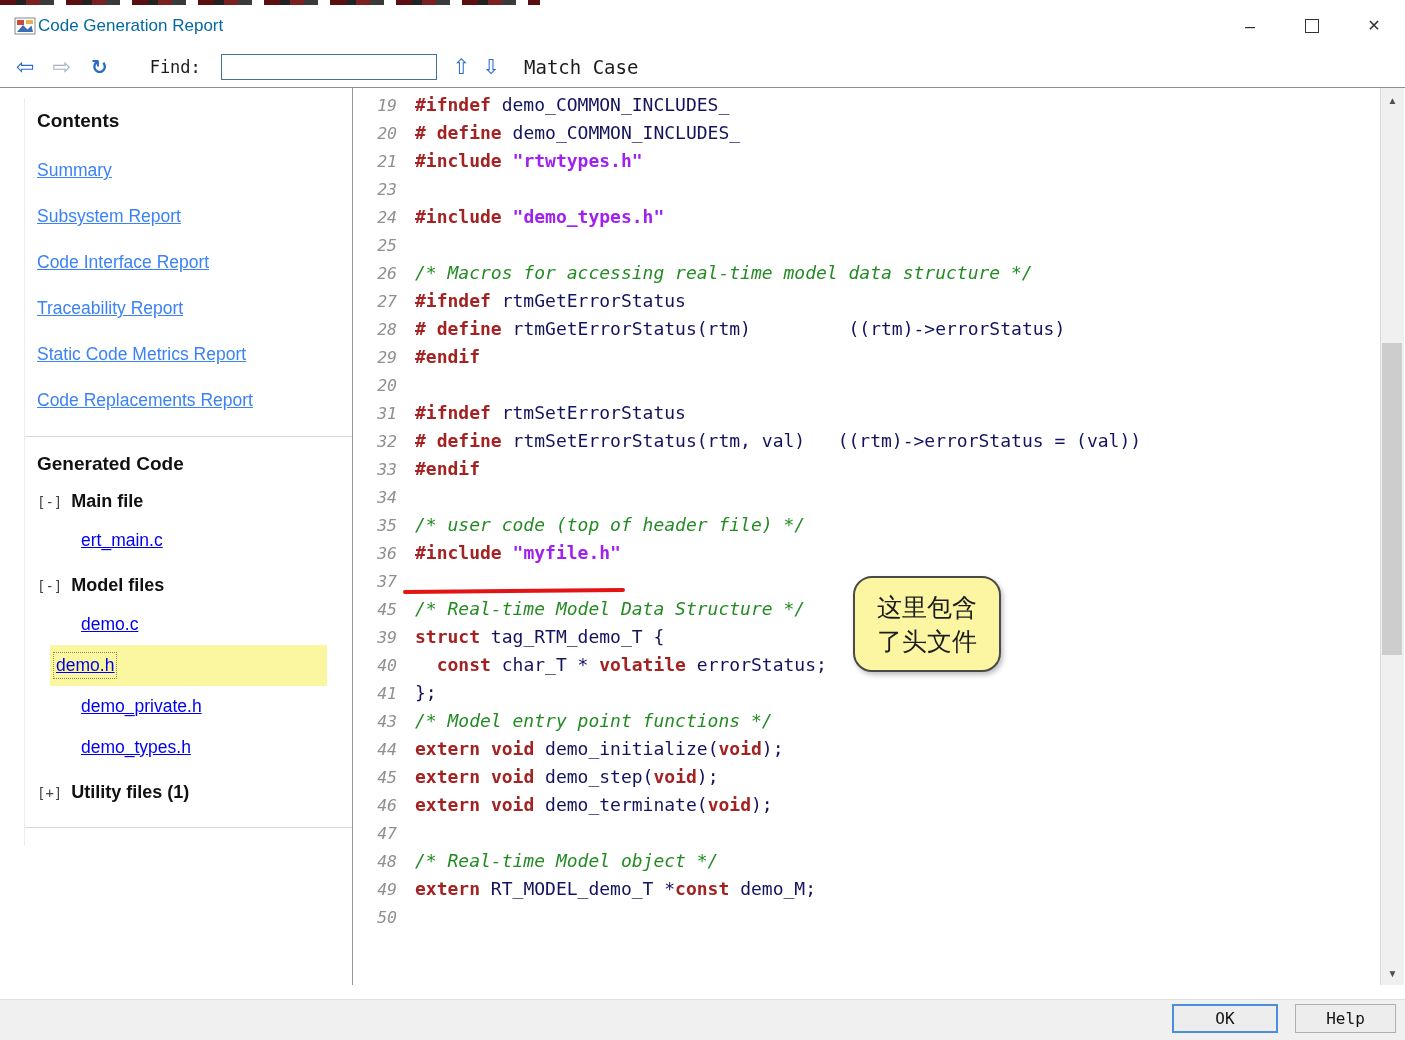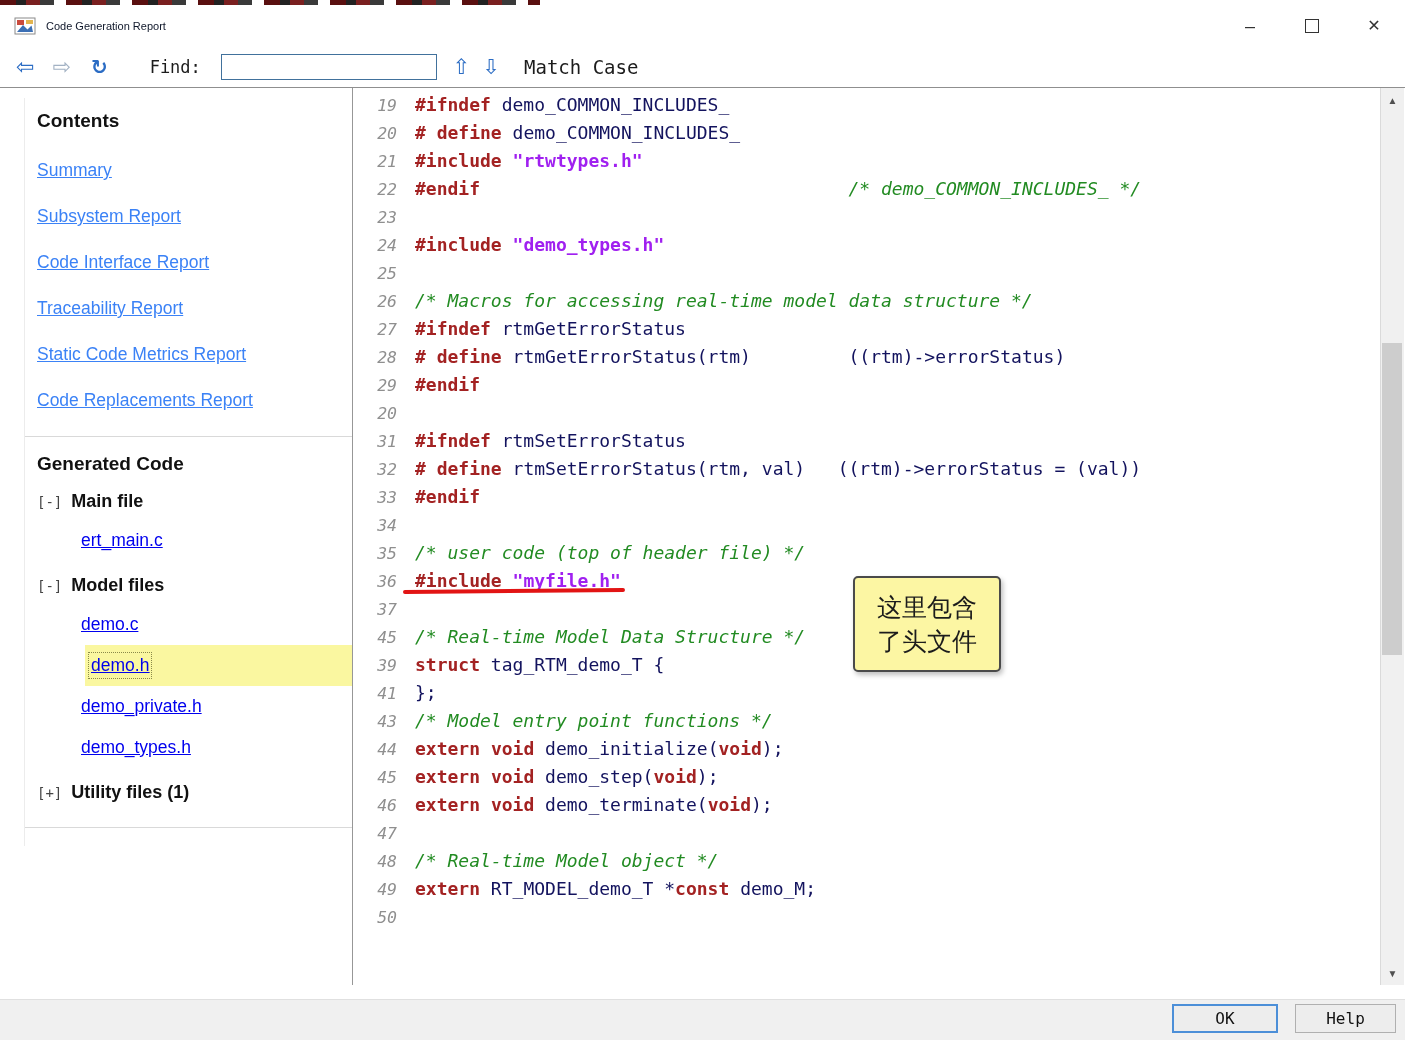--- a/index.html
+++ b/index.html
@@ -6,21 +6,21 @@
   body{width:1405px;height:1040px;position:relative;overflow:hidden;
        font-family:"Liberation Sans","DejaVu Sans",sans-serif;color:#1a1a1a;}
 
   
   .artifact{position:absolute;top:0;left:0;width:540px;height:5px;
     background:repeating-linear-gradient(90deg,#5a1010 0 16px,#222 16px 26px,#7a2020 26px 40px,#3a3a3a 40px 54px,transparent 54px 66px);}
 
   
   .titlebar{position:absolute;top:5px;left:0;right:0;height:41px;display:flex;align-items:center;padding-left:14px;background:#fff;}
   .app-icon{width:22px;height:20px;display:inline-block;}
-  .title-text{margin-left:10px;font-size:11px;color:#0f172a;}
+  .title-text{margin-left:2px;font-size:17px;color:#0369a1;}
   .win-controls{margin-left:auto;display:flex;height:100%;}
   .win-btn{width:62px;height:100%;display:flex;align-items:center;justify-content:center;cursor:pointer;}
   .glyph-min{font-size:18px;color:#333;line-height:10px;}
   .glyph-max{width:12px;height:12px;border:1.4px solid #333;display:inline-block;}
   .glyph-close{font-size:16px;color:#333;}
 
   
   .toolbar{position:absolute;top:46px;left:0;right:0;height:41px;border-bottom:1px solid #8f8f8f;
            display:flex;align-items:center;background:#fff;}
   .nav{font-size:22px;line-height:22px;cursor:pointer;}
@@ -41,41 +41,41 @@
   .sidebar{position:absolute;left:24px;top:10px;width:328px;height:748px;
            border-left:1px solid #ececec;border-right:1px solid #ececec;background:#fff;}
   .contents-heading{font-size:19px;font-weight:bold;color:#111;margin:12px 0 28px 12px;}
   .side-link{display:block;margin:0 0 25px 12px;font-size:17.5px;color:#3b82f6;text-decoration:underline;cursor:pointer;}
   .divider{border-top:1px solid #d9d9d9;margin:8px 0 16px 0;}
   .gen-heading{font-size:19px;font-weight:bold;color:#111;margin:6px 0 16px 12px;}
   .tree-group-header{display:flex;align-items:center;margin:14px 0 8px 12px;}
   .tree-toggle{font-family:"DejaVu Sans Mono",monospace;font-size:14px;color:#444;cursor:pointer;}
   .tree-group-label{font-size:18px;font-weight:bold;color:#111;margin-left:9px;}
   .tree-item{height:41px;display:flex;align-items:center;margin-left:56px;}
-  .tree-item.selected{margin-left:60px;padding-left:6px;width:271px;background:#faf7a0;text-decoration:underline;}
+  .tree-item.selected{margin-left:25px;padding-left:6px;width:271px;background:#faf7a0;text-decoration:underline;}
   .tree-link{font-size:17.5px;color:#0000EE;text-decoration:underline;cursor:pointer;}
   .tree-item.selected .tree-link{outline:1px dotted #8a8a4a;outline-offset:2px;}
 
   
   .code-panel{position:absolute;left:352px;top:0;width:1051px;height:897px;
               border-left:1px solid #979797;background:#fff;}
   .code-lines{position:absolute;top:0;left:0;right:24px;bottom:0;padding:3px 0 0 8px;overflow:hidden;}
   .code-row{height:28px;white-space:pre;font-family:"DejaVu Sans Mono","Liberation Mono",monospace;font-size:18px;line-height:28px;}
   .gutter{display:inline-block;width:36px;text-align:right;margin-right:18px;
           color:#8f8f8f;font-style:italic;font-size:16.5px;}
   .seg-k{color:#a32222;font-weight:bold;}
   .seg-p{color:#13135e;}
   .seg-s{color:#a020f0;font-weight:bold;}
   .seg-c{color:#228b22;font-style:italic;}
 
   .red-underline{position:absolute;left:50px;top:501px;width:222px;height:4px;background:#e21414;
                  border-radius:3px;transform:rotate(-0.5deg);}
 
   .callout{position:absolute;left:500px;top:488px;background:#fcf6a3;border:2px solid #4a4a4a;
-           border-radius:5px;padding:12px 22px;box-shadow:2px 3px 5px rgba(0,0,0,0.25);
+           border-radius:19px;padding:12px 22px;box-shadow:2px 3px 5px rgba(0,0,0,0.25);
            text-align:center;font-size:25px;line-height:34px;color:#1c1c1c;
            font-family:"Liberation Sans","DejaVu Sans",sans-serif;}
 
   
   .vscroll{position:absolute;right:0;top:0;bottom:0;width:23px;background:#f0f0f0;border-left:1px solid #dadada;}
   .sb-btn{position:absolute;left:0;width:100%;height:20px;display:flex;align-items:center;justify-content:center;
           font-size:10px;color:#505050;cursor:pointer;}
   .sb-btn.up{top:2px;}
   .sb-btn.down{bottom:2px;}
   .sb-thumb{position:absolute;left:1px;width:20px;top:255px;height:312px;background:#cdcdcd;cursor:pointer;}
@@ -170,38 +170,38 @@
         </div>
       </div>
     <div class="divider" style="margin-top:24px;"></div>
   </div>
 
   <div class="code-panel">
     <div class="code-lines">
         <div class="code-row"><span class="gutter">19</span><span class="seg-k">#ifndef</span><span class="seg-p"> demo_COMMON_INCLUDES_</span></div>
         <div class="code-row"><span class="gutter">20</span><span class="seg-k"># define</span><span class="seg-p"> demo_COMMON_INCLUDES_</span></div>
         <div class="code-row"><span class="gutter">21</span><span class="seg-k">#include</span><span class="seg-p"> </span><span class="seg-s">"rtwtypes.h"</span></div>
-        <div class="code-row"><span class="gutter">22</span><span class="seg-k">#endif</span><span class="seg-p">                                  </span><span class="seg-c">/* demo_COMMON_INCLUDES_ */</span></div>
         <div class="code-row"><span class="gutter">23</span></div>
         <div class="code-row"><span class="gutter">24</span><span class="seg-k">#include</span><span class="seg-p"> </span><span class="seg-s">"demo_types.h"</span></div>
         <div class="code-row"><span class="gutter">25</span></div>
         <div class="code-row"><span class="gutter">26</span><span class="seg-c">/* Macros for accessing real-time model data structure */</span></div>
         <div class="code-row"><span class="gutter">27</span><span class="seg-k">#ifndef</span><span class="seg-p"> rtmGetErrorStatus</span></div>
         <div class="code-row"><span class="gutter">28</span><span class="seg-k"># define</span><span class="seg-p"> rtmGetErrorStatus(rtm)         ((rtm)-&gt;errorStatus)</span></div>
         <div class="code-row"><span class="gutter">29</span><span class="seg-k">#endif</span></div>
         <div class="code-row"><span class="gutter">20</span></div>
         <div class="code-row"><span class="gutter">31</span><span class="seg-k">#ifndef</span><span class="seg-p"> rtmSetErrorStatus</span></div>
         <div class="code-row"><span class="gutter">32</span><span class="seg-k"># define</span><span class="seg-p"> rtmSetErrorStatus(rtm, val)   ((rtm)-&gt;errorStatus = (val))</span></div>
         <div class="code-row"><span class="gutter">33</span><span class="seg-k">#endif</span></div>
         <div class="code-row"><span class="gutter">34</span></div>
         <div class="code-row"><span class="gutter">35</span><span class="seg-c">/* user code (top of header file) */</span></div>
         <div class="code-row"><span class="gutter">36</span><span class="seg-k">#include</span><span class="seg-p"> </span><span class="seg-s">"myfile.h"</span></div>
         <div class="code-row"><span class="gutter">37</span></div>
         <div class="code-row"><span class="gutter">45</span><span class="seg-c">/* Real-time Model Data Structure */</span></div>
         <div class="code-row"><span class="gutter">39</span><span class="seg-k">struct</span><span class="seg-p"> tag_RTM_demo_T {</span></div>
+        <div class="code-row"><span class="gutter">40</span><span class="seg-p">  </span><span class="seg-k">const</span><span class="seg-p"> char_T * </span><span class="seg-k">volatile</span><span class="seg-p"> errorStatus;</span></div>
         <div class="code-row"><span class="gutter">41</span><span class="seg-p">};</span></div>
         <div class="code-row"><span class="gutter">43</span><span class="seg-c">/* Model entry point functions */</span></div>
         <div class="code-row"><span class="gutter">44</span><span class="seg-k">extern</span><span class="seg-p"> </span><span class="seg-k">void</span><span class="seg-p"> demo_initialize(</span><span class="seg-k">void</span><span class="seg-p">);</span></div>
         <div class="code-row"><span class="gutter">45</span><span class="seg-k">extern</span><span class="seg-p"> </span><span class="seg-k">void</span><span class="seg-p"> demo_step(</span><span class="seg-k">void</span><span class="seg-p">);</span></div>
         <div class="code-row"><span class="gutter">46</span><span class="seg-k">extern</span><span class="seg-p"> </span><span class="seg-k">void</span><span class="seg-p"> demo_terminate(</span><span class="seg-k">void</span><span class="seg-p">);</span></div>
         <div class="code-row"><span class="gutter">47</span></div>
         <div class="code-row"><span class="gutter">48</span><span class="seg-c">/* Real-time Model object */</span></div>
         <div class="code-row"><span class="gutter">49</span><span class="seg-k">extern</span><span class="seg-p"> RT_MODEL_demo_T *</span><span class="seg-k">const</span><span class="seg-p"> demo_M;</span></div>
         <div class="code-row"><span class="gutter">50</span></div>
       </div>

